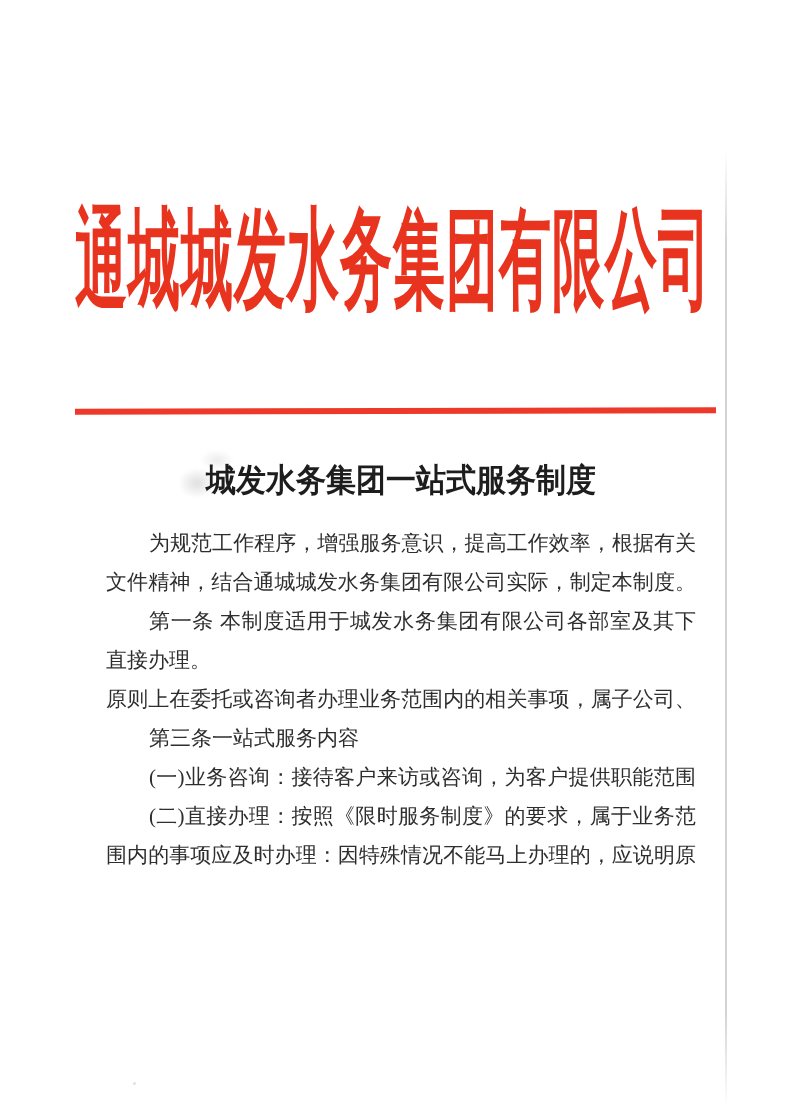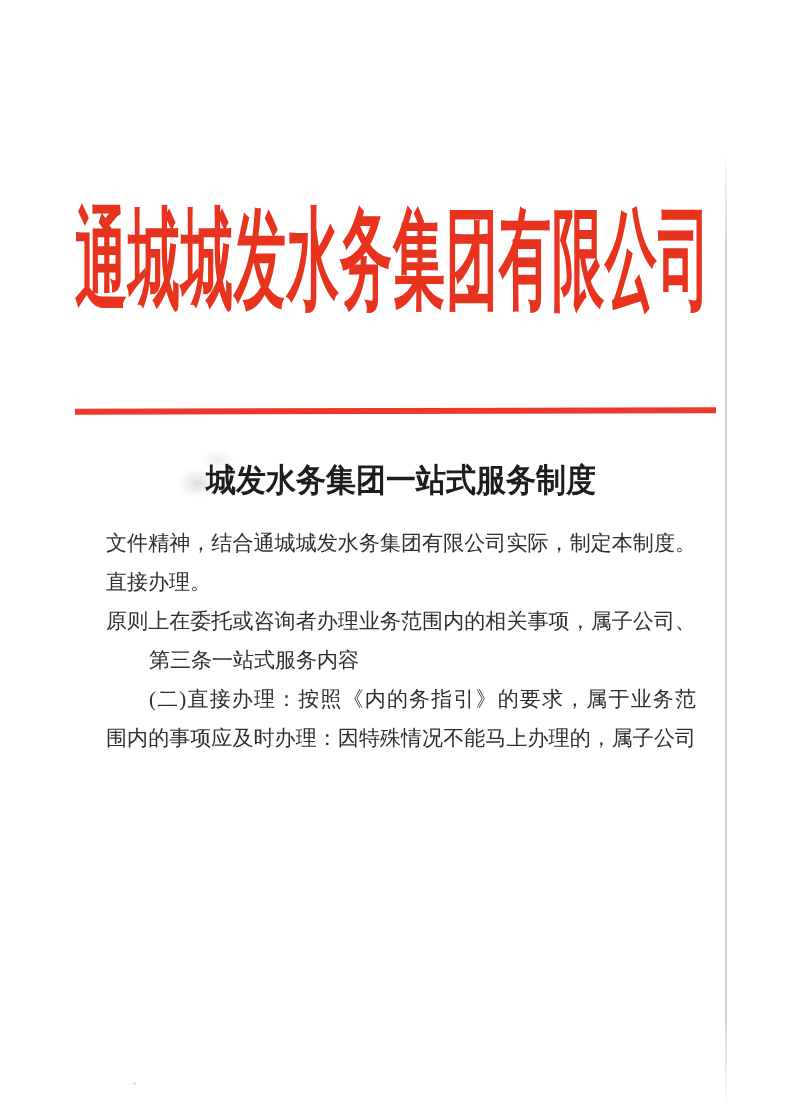--- a/index.html
+++ b/index.html
@@ -131,24 +131,27 @@
   <div class="letterhead-name">通城城发水务集团有限公司</div>
 
   <div class="letterhead-divider"></div>
 
   <div class="smudge-a"></div>
   <div class="smudge-b"></div>
 
   <div class="doc-title">城发水务集团一站式服务制度</div>
 
   <div class="body-text">
+    <div class="line indent fill">为规范工作程序，增强服务意识，提高工作效率，根据有关</div>
     <div class="line fill">文件精神，结合通城城发水务集团有限公司实际，制定本制度。</div>
+    <div class="line indent fill">第一条 本制度适用于城发水务集团有限公司各部室及其下</div>
     <div class="line">直接办理。</div>
     <div class="line fill">原则上在委托或咨询者办理业务范围内的相关事项，属子公司、</div>
     <div class="line indent">第三条一站式服务内容</div>
-    <div class="line indent fill">(二)直接办理：按照《内的务指引》的要求，属于业务范</div>
-    <div class="line fill">围内的事项应及时办理：因特殊情况不能马上办理的，属子公司</div>
+    <div class="line indent fill">(一)业务咨询：接待客户来访或咨询，为客户提供职能范围</div>
+    <div class="line indent fill">(二)直接办理：按照《限时服务制度》的要求，属于业务范</div>
+    <div class="line fill">围内的事项应及时办理：因特殊情况不能马上办理的，应说明原</div>
   </div>
 
   <div class="scan-line"></div>
   <div class="speck"></div>
 
 </div>
 
 </body></html>

